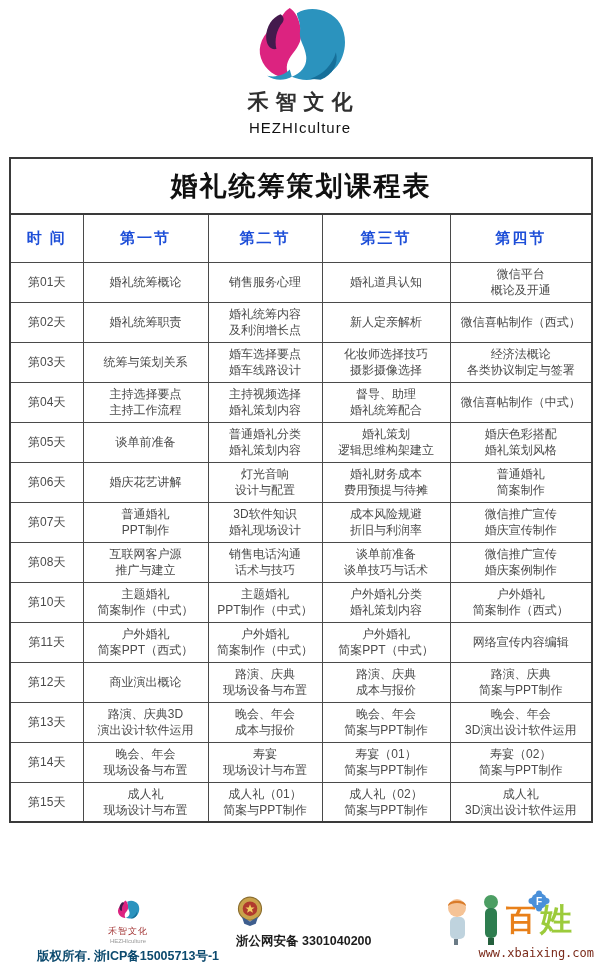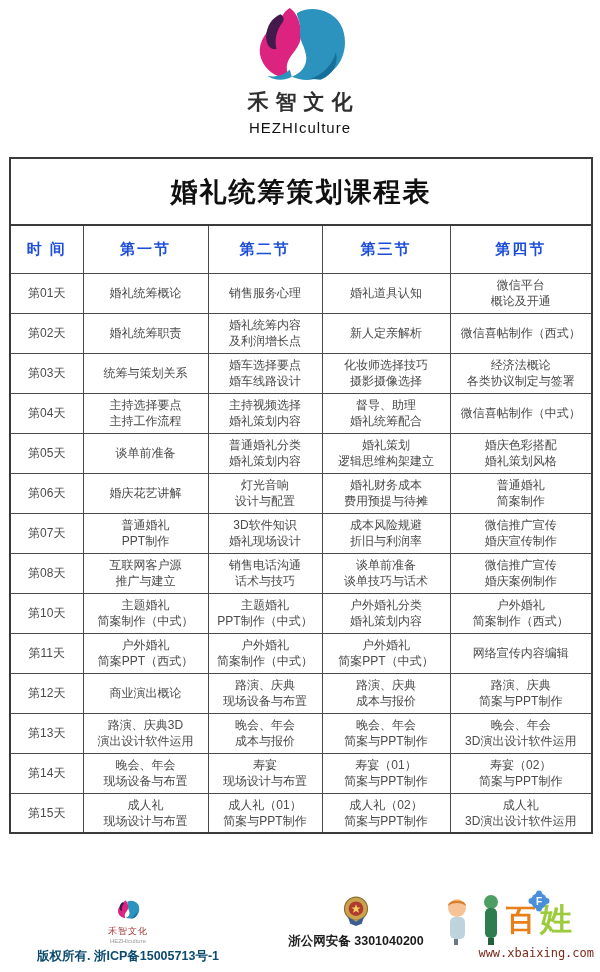--- a/index.html
+++ b/index.html
@@ -11,37 +11,37 @@
   .brand-logo { display:block; margin:0 auto; }
   .brand-cn { font-size:21px; color:#2f2f2f; letter-spacing:7px; font-weight:600; margin-top:2px; text-indent:7px; }
   .brand-en { font-size:15px; color:#111; font-weight:500; letter-spacing:1px; margin-top:3px; }
 
   
   table.schedule { position:absolute; left:9px; top:157px; width:582px;
     border-collapse:collapse; table-layout:fixed; border:2px solid #3a3a3a; }
   table.schedule th, table.schedule td {
     border:1px solid #4a4a4a; text-align:center; vertical-align:middle;
     overflow:hidden; }
-  tr.title-row td { height:67px; font-size:27px; font-weight:bold; color:#101010;
+  tr.title-row td { height:56px; font-size:27px; font-weight:bold; color:#101010;
     font-family:"Liberation Serif","DejaVu Serif",serif; letter-spacing:2px; border-bottom:2px solid #3a3a3a; }
   tr.head-row th { height:48px; font-size:15px; color:#1d4ed8; font-weight:bold; letter-spacing:2px; }
   tbody.rows td { height:40px; font-size:12px; color:#4a4a4a; line-height:1.35; padding:1px 2px; }
   col.c-day  { width:73px; }
   col.c-l1   { width:125px; }
   col.c-l2   { width:114px; }
   col.c-l3   { width:128px; }
   col.c-l4   { width:142px; }
 
   
   .footer { position:absolute; left:0; top:894px; width:600px; height:78px; }
   .f-left { position:absolute; left:26px; top:6px; width:204px; text-align:center; }
   .f-left .mini-cn { font-size:9px; color:#a33636; letter-spacing:1px; margin-top:1px; }
   .f-left .mini-en { font-size:6px; color:#9a9a9a; }
   .f-left .copyright { font-size:12.5px; font-weight:bold; color:#0c4a6e; margin-top:4px; white-space:nowrap; }
-  .f-center { position:absolute; left:236px; top:2px; width:240px; text-align:center; }
+  .f-center { position:absolute; left:236px; top:2px; width:240px; text-align:left; }
   .f-center .security { font-size:12.5px; font-weight:bold; color:#1c1c1c; margin-top:3px; white-space:nowrap; }
   .f-right { position:absolute; right:4px; top:0; width:160px; text-align:right; z-index:3; }
   .mascots { position:relative; height:52px; }
   .mascot { position:absolute; font-weight:bold; }
   .site-url { font-size:12px; font-weight:normal; color:#7a2a1a;
     font-family:"DejaVu Sans Mono","Liberation Mono",monospace; margin-right:2px; position:relative; z-index:4; }
 </style>
 </head>
 <body>
 

